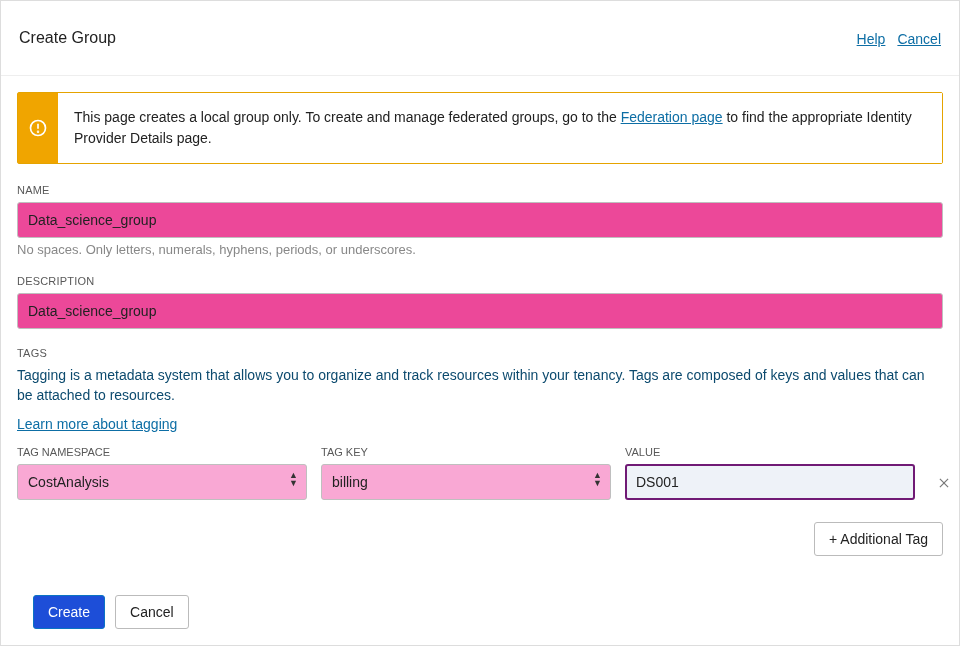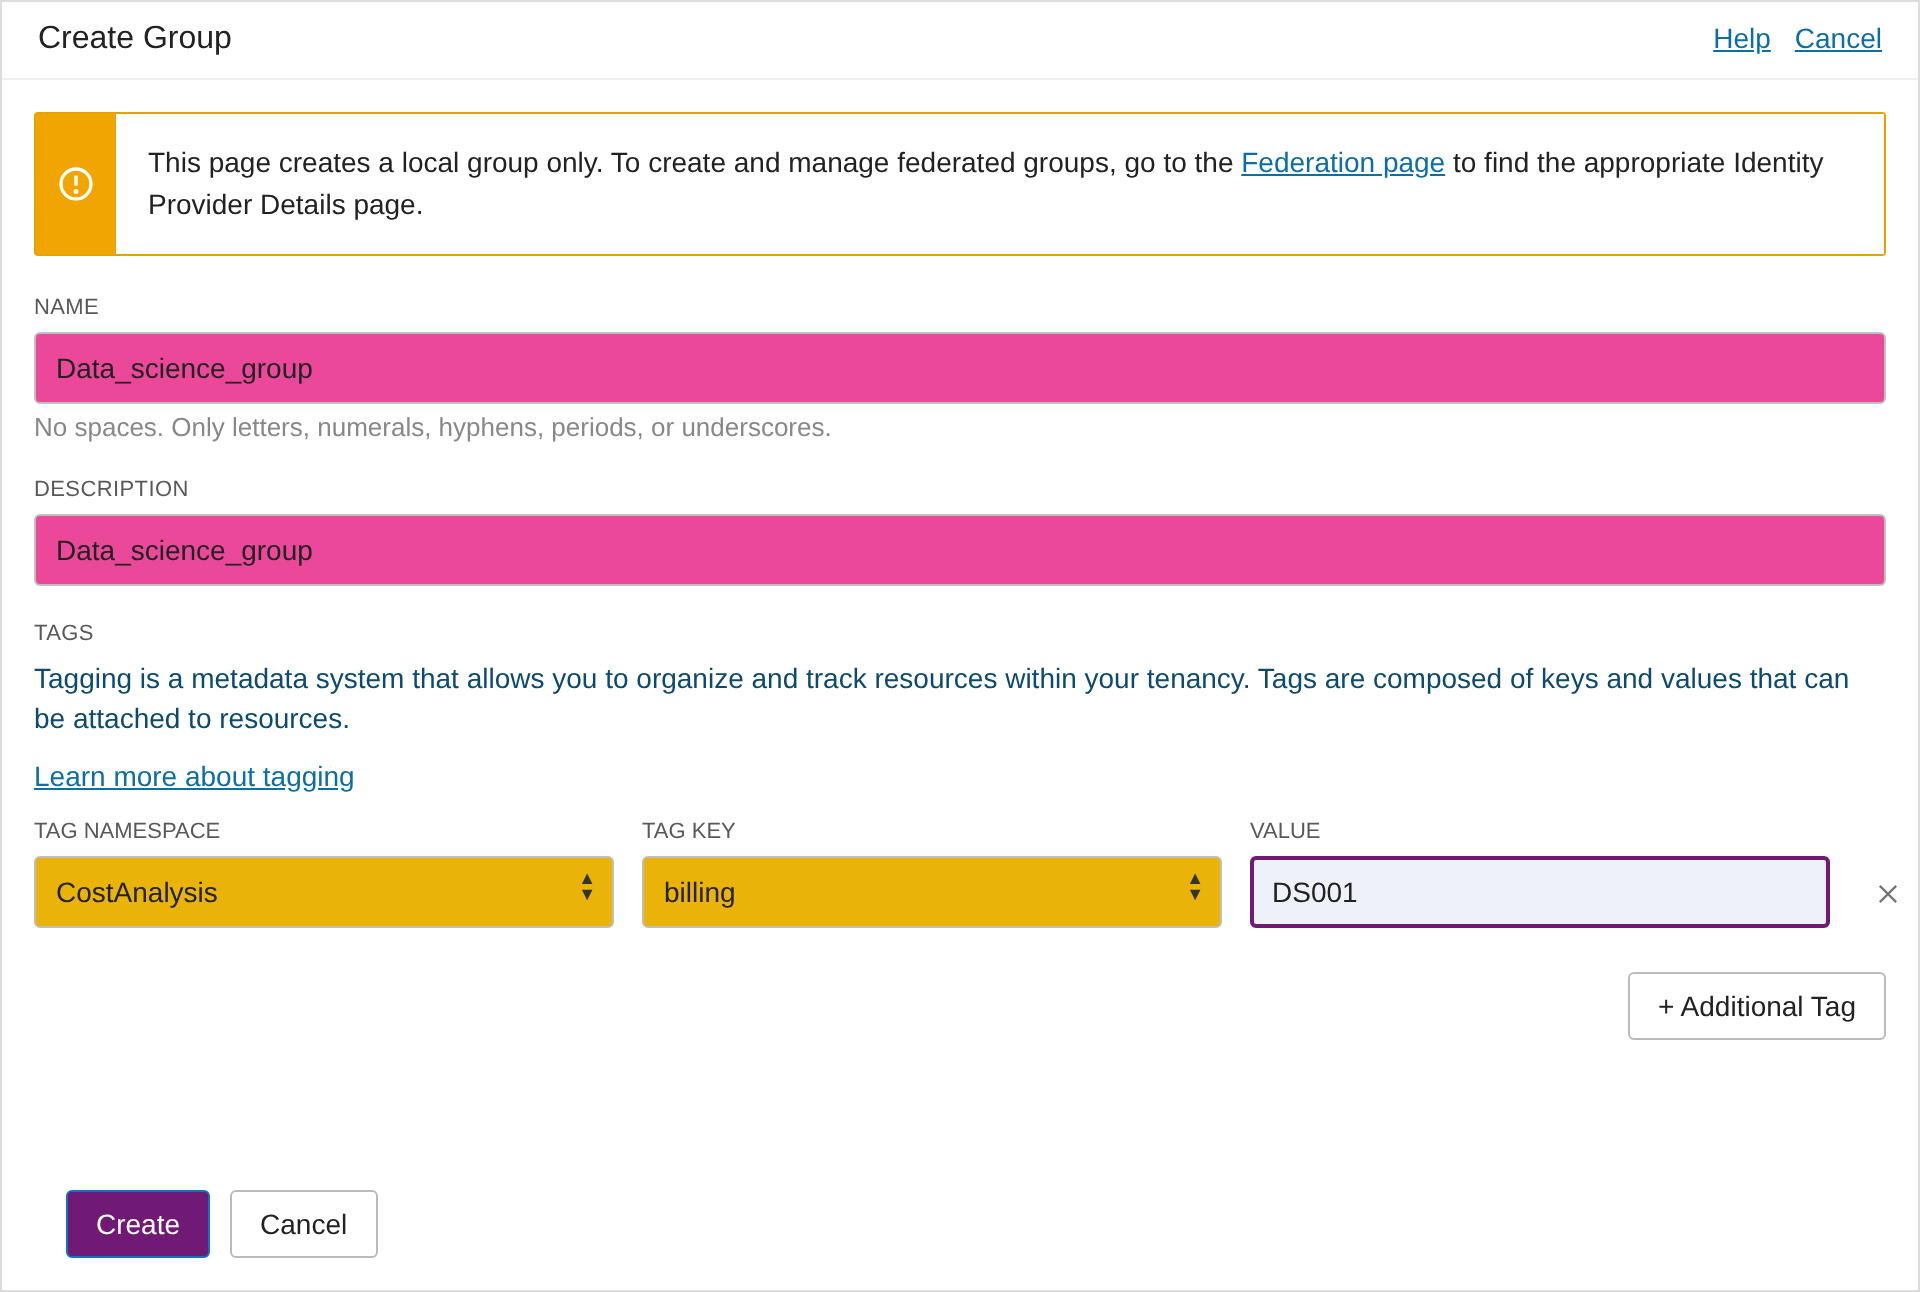--- a/index.html
+++ b/index.html
@@ -1,43 +1,43 @@
 <!DOCTYPE html>
 <html><head>
 <meta charset="utf-8">
 <style>
   * { box-sizing: border-box; margin: 0; padding: 0; }
   html, body { font-family: Arial, Helvetica, sans-serif; font-size: 14px; color: #222; background: #fff; }
   .window { width: 960px; height: 646px; border: 1px solid #ddd; display: flex; flex-direction: column; }
-  .titlebar { display: flex; justify-content: space-between; align-items: flex-start; padding: 10px 18px; border-bottom: 1px solid #eee; }
+  .titlebar { display: flex; justify-content: space-between; align-items: flex-end; padding: 28px 18px; border-bottom: 1px solid #eee; }
   .titlebar .title { font-size: 16px; color: #222; }
   .titlebar .links { display: flex; gap: 12px; font-size: 14px; }
   a.link { color: #0d6ea5; text-decoration: underline; cursor: pointer; }
   .content { flex: 1; padding: 16px 16px 0 16px; overflow: hidden; display: flex; flex-direction: column; }
   .alert { display: flex; border: 1px solid #e5a300; border-radius: 2px; margin-bottom: 16px; }
   .alert-icon { width: 40px; background: #f0a500; display: flex; align-items: center; justify-content: center; }
   .alert-icon svg { width: 20px; height: 20px; }
   .alert-body { flex: 1; padding: 14px 16px; font-size: 14px; line-height: 1.5; color: #222; background: #fff; }
   .section-label { font-size: 11px; letter-spacing: 0.2px; color: #595959; text-transform: uppercase; margin-top: 4px; margin-bottom: 6px; }
   .help-small { font-size: 13px; color: #888; margin-top: 4px; }
   .field-block { margin-bottom: 14px; }
   input.text-input { width: 100%; padding: 9px 10px; border: 1px solid #bfbfbf; border-radius: 3px; font-size: 14px; color: #222; background: #ec4899; }
   input.text-input.focused { border: 2px solid #701a75; background: #eef2f8; padding: 8px 9px; }
   .tags-desc { font-size: 14px; color: #0c4a6e; line-height: 1.45; margin-bottom: 10px; }
   .learn-link { margin-bottom: 14px; }
   .tag-row { display: grid; grid-template-columns: 290px 290px 290px 30px; gap: 14px; align-items: start; }
   .tag-col .col-label { font-size: 11px; color: #595959; text-transform: uppercase; margin-bottom: 6px; }
-  .select-wrap { position: relative; border: 1px solid #bfbfbf; border-radius: 3px; background: #eab308; padding: 9px 28px 9px 10px; font-size: 14px; cursor: pointer; }
+  .select-wrap { position: relative; border: 1px solid #bfbfbf; border-radius: 3px; background: #f9a8d4; padding: 9px 28px 9px 10px; font-size: 14px; cursor: pointer; }
   .select-arrows { position: absolute; right: 8px; top: 6px; line-height: 8px; font-size: 9px; color: #333; display:flex; flex-direction: column; gap:0; }
   .remove-btn { width: 30px; height: 38px; display: flex; align-items: center; justify-content: center; cursor: pointer; margin-top: 18px; }
   .remove-btn svg { width: 14px; height: 14px; stroke: #777; stroke-width: 2; }
   .add-tag-row { display: flex; justify-content: flex-end; margin-top: 20px; }
   .btn { padding: 8px 14px; border-radius: 3px; font-size: 14px; cursor: pointer; border: 1px solid transparent; }
   .btn-outline { border: 1px solid #bbb; background: #fff; color: #222; }
-  .btn-primary { background: #701a75; color: #fff; border: 1px solid #0b74c4; }
+  .btn-primary { background: #1d4ed8; color: #fff; border: 1px solid #0b74c4; }
   .footer { padding: 16px; display: flex; gap: 10px; margin-top: auto; }
 </style>
 </head>
 <body>
 
 <div class="window">
 
   <div class="titlebar">
     <div class="title">Create Group</div>
     <div class="links">

